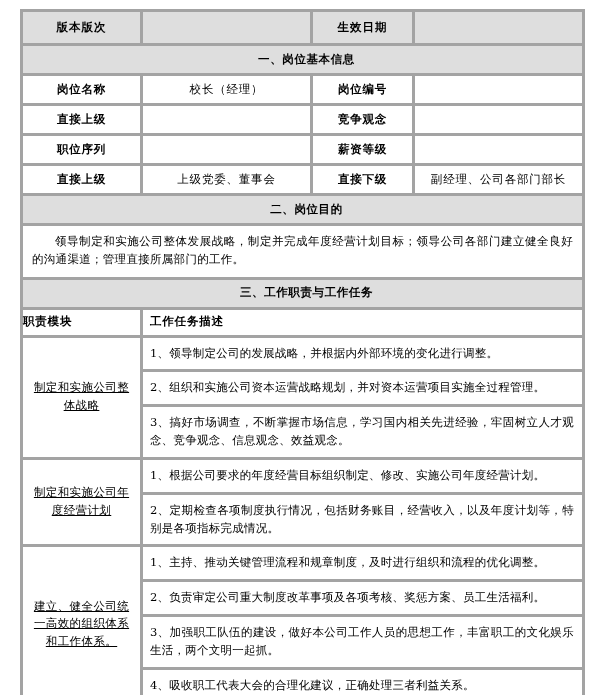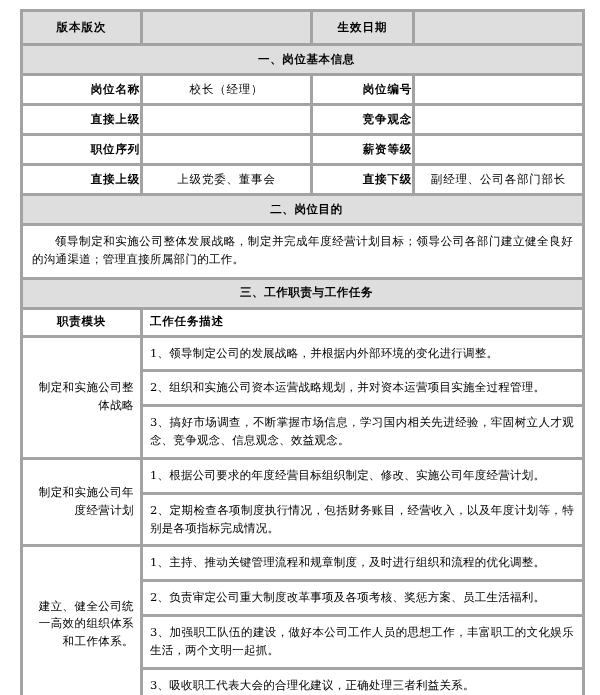--- a/index.html
+++ b/index.html
@@ -40,21 +40,21 @@
   }
 
   
   .gray {
     background: #dedede;
   }
   .center {
     text-align: center;
   }
   .label-cell {
-    text-align: right;
+    text-align: center;
     font-weight: bold;
     letter-spacing: 0.5px;
   }
   .val-cell {
     text-align: center;
   }
   .blank-cell {
     text-align: center;
   }
 
@@ -100,34 +100,35 @@
   }
 
   
   .duty-head td {
     height: 25px;
     font-weight: bold;
     font-size: 12px;
     letter-spacing: 0.8px;
   }
   .duty-head .mod-head {
-    text-align: center;
+    text-align: left;
   }
   .duty-head .desc-head {
     text-align: left;
     padding-left: 7px !important;
     margin-left: 16px;
   }
 
   .module-cell {
-    text-align: right;
+    text-align: center;
     font-size: 11.5px;
     line-height: 1.75;
     letter-spacing: 0.4px;
     padding: 12px 6px !important;
+    text-decoration: underline;
   }
 
   .task-cell {
     text-align: justify;
     text-justify: inter-ideograph;
     padding: 7px 8px 7px 7px !important;
     line-height: 1.72;
     font-size: 11.5px;
     letter-spacing: 0.25px;
   }
@@ -247,20 +248,20 @@
           <p>2、负责审定公司重大制度改革事项及各项考核、奖惩方案、员工生活福利。</p>
         </td>
       </tr>
       <tr>
         <td class="task-cell" colspan="3">
           <p>3、加强职工队伍的建设，做好本公司工作人员的思想工作，丰富职工的文化娱乐生活，两个文明一起抓。</p>
         </td>
       </tr>
       <tr>
         <td class="task-cell" colspan="3">
-          <p>3、吸收职工代表大会的合理化建议，正确处理三者利益关系。</p>
+          <p>4、吸收职工代表大会的合理化建议，正确处理三者利益关系。</p>
         </td>
       </tr>
 
     </tbody>
   </table>
 
 </div>
 
 </body></html>

